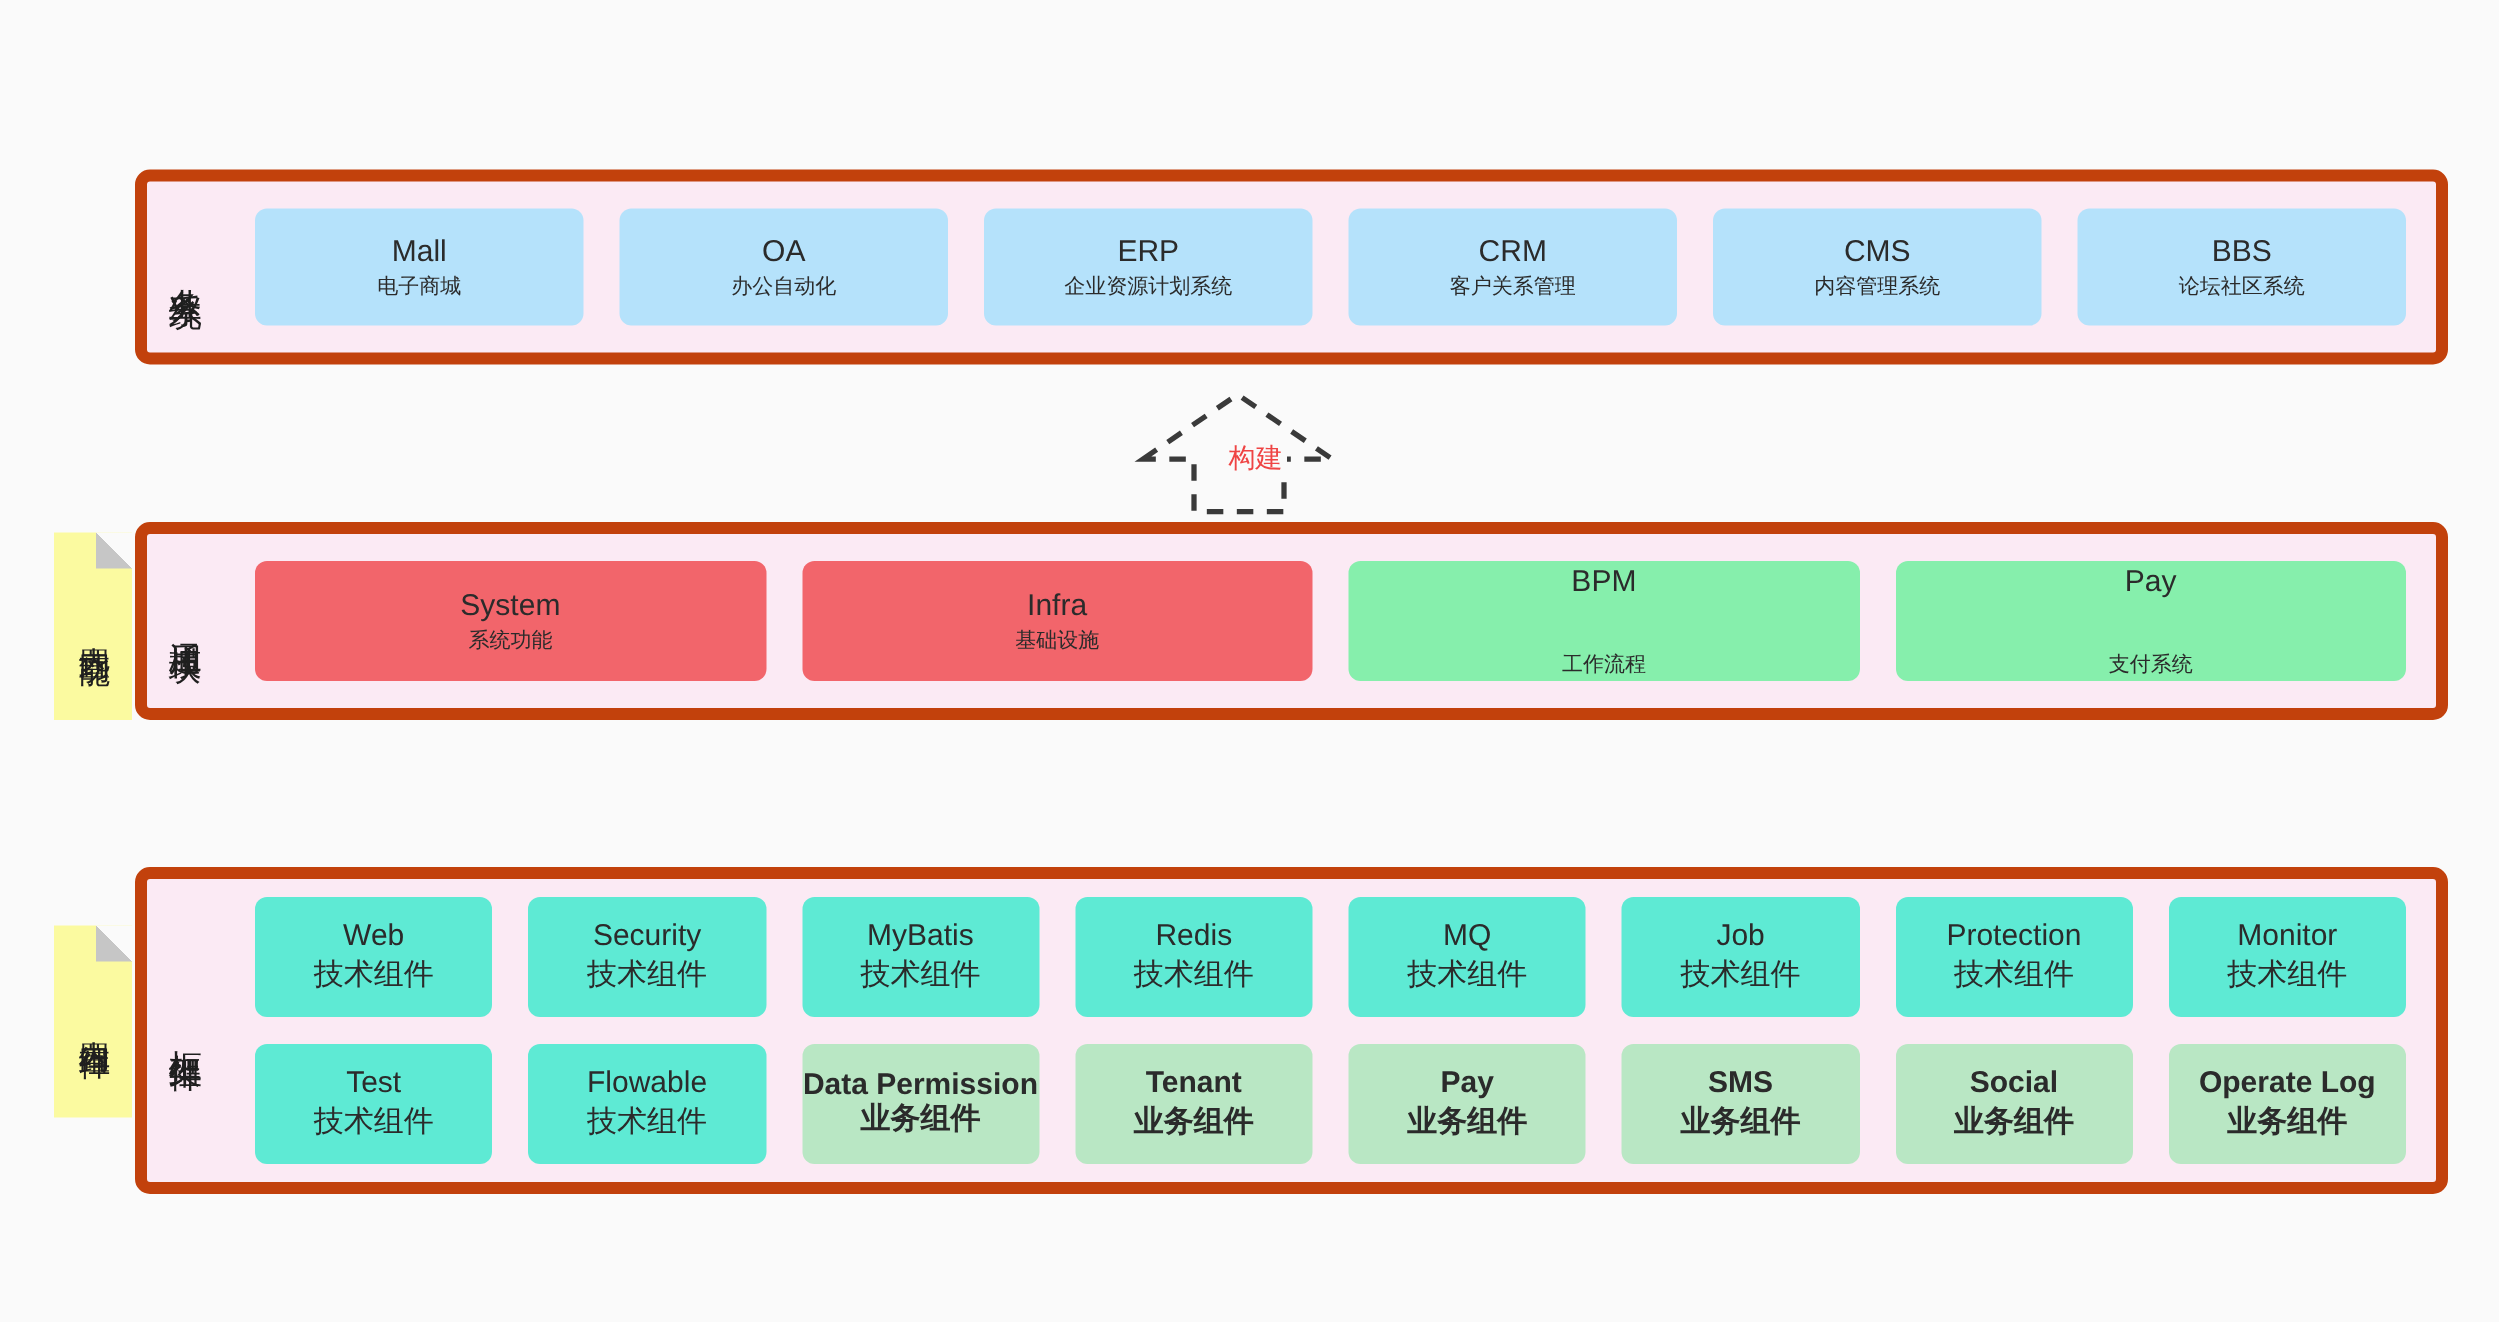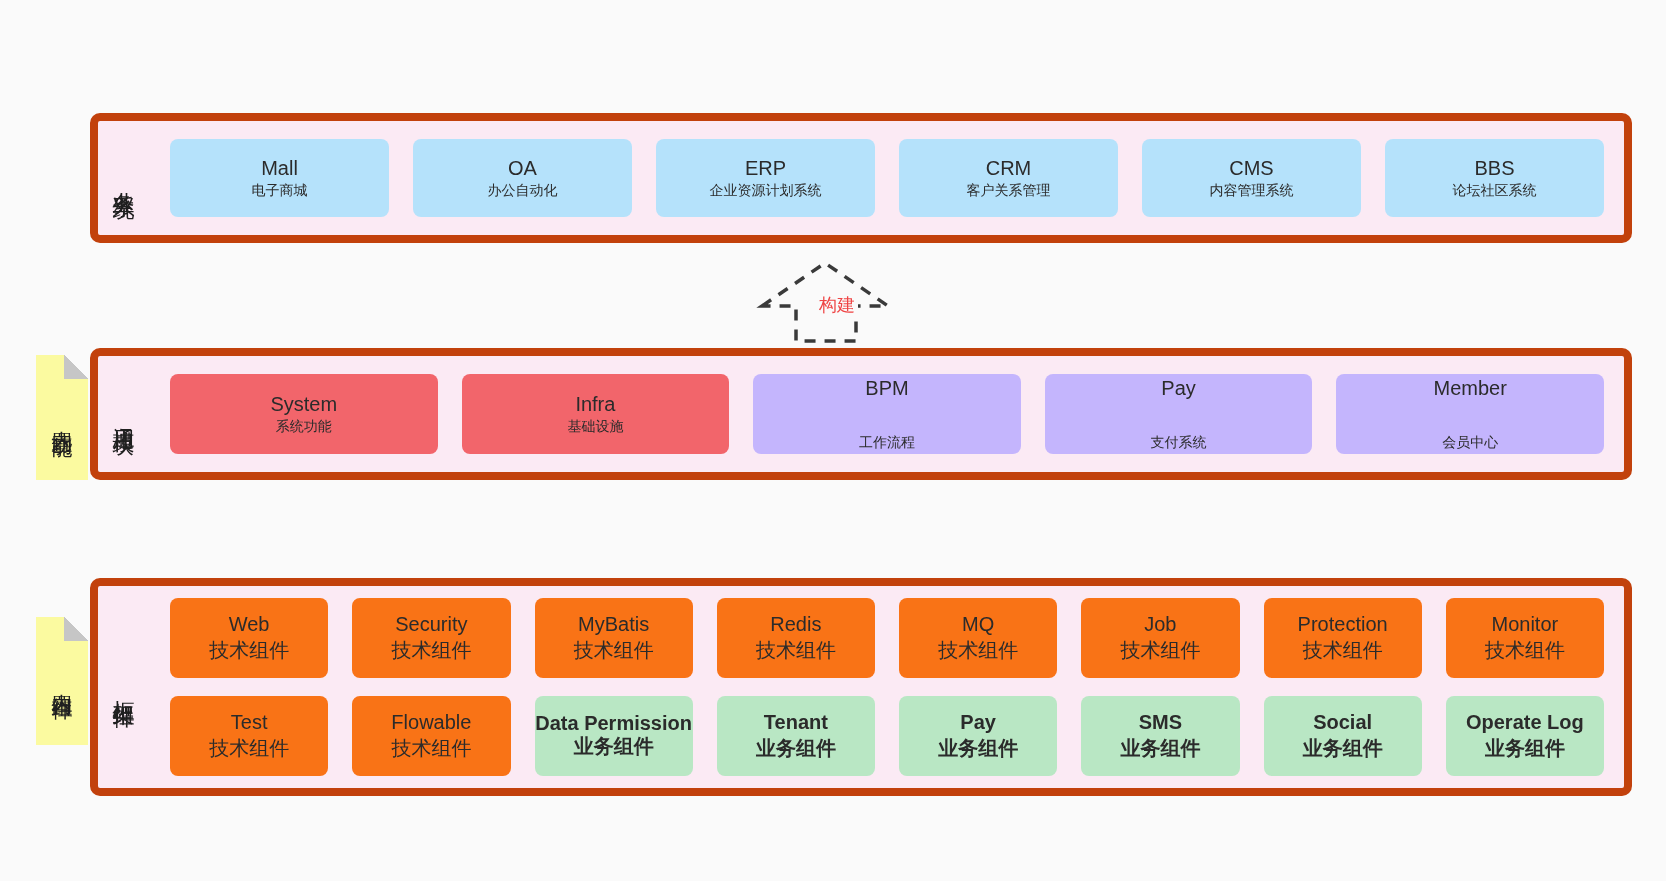--- a/index.html
+++ b/index.html
@@ -76,22 +76,22 @@
   .box .t1 { font-size: 20px; }
   .box .t2 { font-size: 14px; }
   .box .t3 { font-size: 20px; }
 
   .h-biz  { height: 78px; }
   .h-mod  { height: 80px; }
   .h-comp { height: 80px; }
 
   .c-blue       { background: #b5e2fb; }
   .c-red        { background: #f2656b; }
-  .c-pink       { background: #c4b5fd; gap: 32px; }
-  .c-green      { background: #f97316; }
+  .c-pink       { background: #86efac; gap: 32px; }
+  .c-green      { background: #5eead4; }
   .c-lightgreen { background: #b9e7c4; font-weight: bold; }
 
   
   .note {
     position: absolute;
     background: #fbfaa0;
     display: flex;
     align-items: center;
     justify-content: center;
     font-size: 21px;
@@ -204,26 +204,20 @@
             <span class="t1">BPM</span>
             <span class="t2">工作流程</span>
           </div>
         </div>
         <div class="cell">
           <div class="box h-mod c-pink">
             <span class="t1">Pay</span>
             <span class="t2">支付系统</span>
           </div>
         </div>
-        <div class="cell">
-          <div class="box h-mod c-pink">
-            <span class="t1">Member</span>
-            <span class="t2">会员中心</span>
-          </div>
-        </div>
       </div>
     </div>
   </div>
 
 
   <div class="note" style="left:36px; top:617px; width:52px; height:128px;">
     <span>内置组件</span>
   </div>
 
   <div class="layer" style="left:90px; top:578px; width:1542px; height:218px;">

